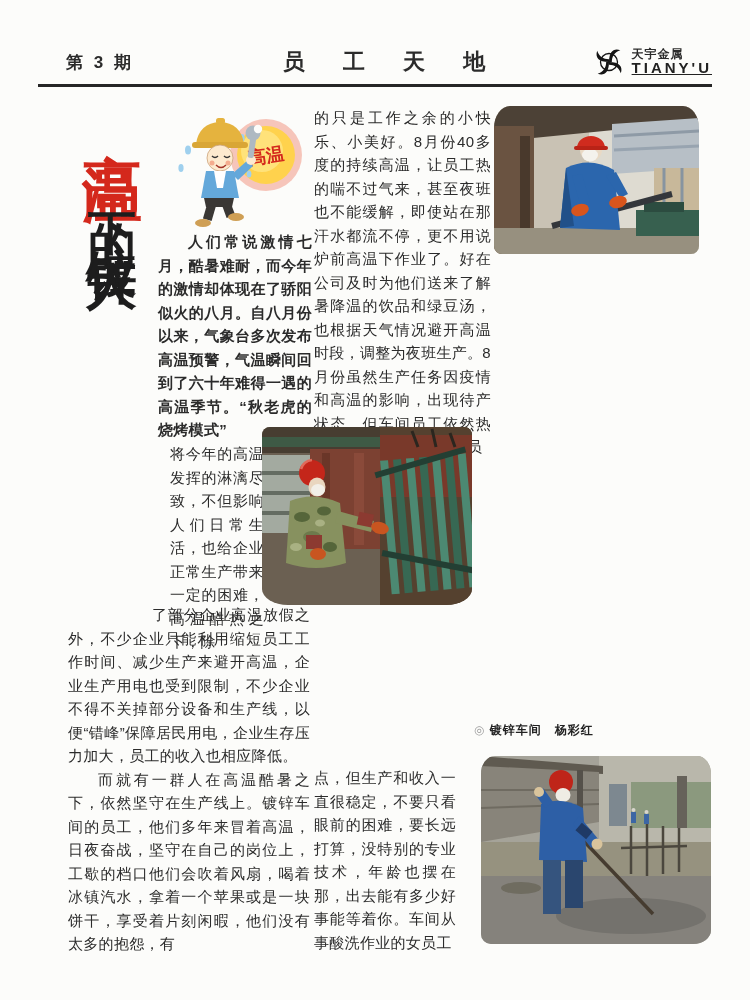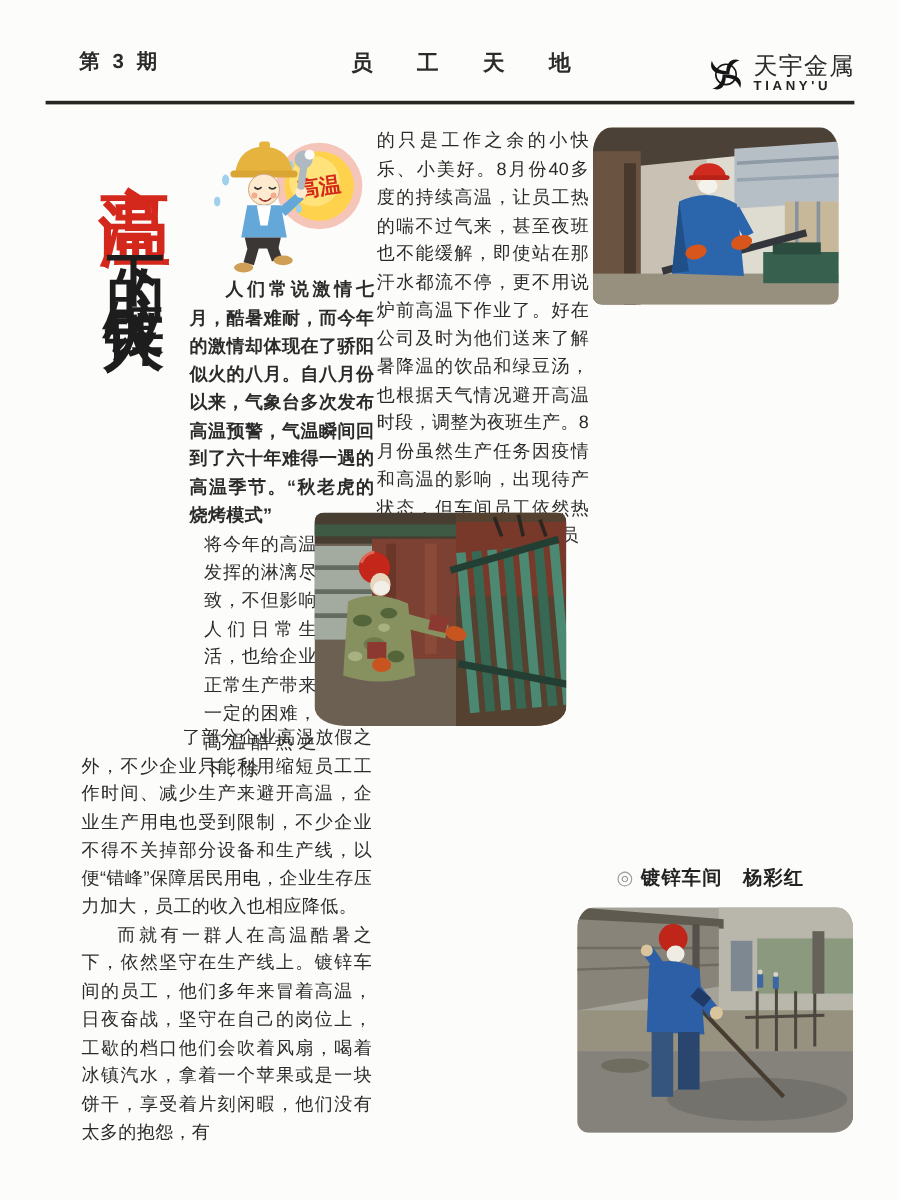--- a/index.html
+++ b/index.html
@@ -1,48 +1,48 @@
 <!DOCTYPE html>
 <html><head>
 <meta charset="utf-8">
 <style>
   html,body{margin:0;padding:0;background:#e9e9e7;}
   .page{position:relative;width:750px;height:1000px;margin:0 auto;background:#fcfcfa;
         font-family:"Liberation Sans",sans-serif;color:#2b2b2b;overflow:hidden;}
   
   .header{position:absolute;left:38px;top:40px;width:674px;height:44px;
-          border-bottom:3px solid #262626;display:flex;}
+          border-bottom:3px solid #262626;display:flex;align-items:center;}
   .issue{width:140px;font-size:17px;font-weight:bold;letter-spacing:3px;padding-left:28px;}
-  .masthead{flex:1;text-align:center;font-size:18px;font-weight:bold;letter-spacing:16px;text-indent:16px;}
+  .masthead{flex:1;text-align:center;font-size:22px;font-weight:bold;letter-spacing:16px;text-indent:16px;}
   .logo{width:150px;display:flex;align-items:center;justify-content:flex-end;gap:6px;}
   .logo-text{display:flex;flex-direction:column;line-height:1.05;}
-  .logo-cn{font-size:20px;font-weight:normal;letter-spacing:1px;}
-  .logo-en{font-size:11px;font-weight:bold;letter-spacing:3px;color:#222;}
+  .logo-cn{font-size:12px;font-weight:bold;letter-spacing:1px;}
+  .logo-en{font-size:15px;font-weight:bold;letter-spacing:3px;color:#222;text-decoration:underline;}
   
   .title-col{position:absolute;left:62px;top:104px;width:100px;display:flex;
              flex-direction:column;align-items:center;}
   .tv{writing-mode:vertical-rl;text-orientation:upright;font-weight:bold;line-height:1;}
   .t-red{font-size:60px;letter-spacing:14px;color:#d4281c;}
   .t-b1{margin-top:44px;font-size:48px;letter-spacing:8px;color:#1d1d1d;}
   .t-b2{margin-top:14px;font-size:50px;letter-spacing:8px;color:#1d1d1d;}
   
   .txt{position:absolute;font-size:15px;line-height:23.5px;text-align:justify;
        color:#2b2b2b;letter-spacing:0.3px;}
   .txt p{margin:0;}
   .indent2{text-indent:2em;}
   .indent-big{text-indent:84px;}
   .p1a{left:158px;top:230px;width:154px;font-weight:bold;}
   .p1b{left:158px;top:442px;width:94px;margin-left:12px;}
   .p2{left:68px;top:603px;width:242px;}
   .c2top{left:314px;top:106px;width:177px;}
   .c2a{left:314px;top:602px;width:177px;}
   .c2b{left:314px;top:766px;width:142px;}
   .c3{left:494px;top:270px;width:216px;}
-  .byline{position:absolute;left:474px;top:722px;width:236px;text-align:center;
-          font-size:16px;font-weight:bold;color:#222;letter-spacing:1px;}
+  .byline{position:absolute;left:474px;top:722px;width:236px;text-align:left;
+          font-size:12px;font-weight:bold;color:#222;letter-spacing:1px;}
   .byline .mark{color:#9a9a9a;font-weight:normal;}
   
   .photo{position:absolute;overflow:hidden;}
   .photo svg{display:block;}
   .photo1{left:494px;top:106px;width:205px;height:148px;border-radius:16px 16px 8px 8px/22px 22px 8px 8px;}
   .photo2{left:262px;top:427px;width:210px;height:178px;border-radius:8px 8px 26px 26px/8px 8px 16px 16px;}
   .photo3{left:481px;top:756px;width:230px;height:188px;border-radius:14px 14px 18px 10px/18px 18px 14px 10px;}
   .cartoon{position:absolute;left:166px;top:110px;width:138px;height:124px;}
 </style>
 </head>
@@ -124,20 +124,23 @@
   <div class="txt p1b">
     <p>将今年的高温发挥的淋漓尽致，不但影响人们日常生活，也给企业正常生产带来一定的困难，高温酷热之下，除</p>
   </div>
   <div class="txt p2">
     <p class="indent-big">了部分企业高温放假之外，不少企业只能利用缩短员工工作时间、减少生产来避开高温，企业生产用电也受到限制，不少企业不得不关掉部分设备和生产线，以便“错峰”保障居民用电，企业生存压力加大，员工的收入也相应降低。</p>
     <p class="indent2">而就有一群人在高温酷暑之下，依然坚守在生产线上。镀锌车间的员工，他们多年来冒着高温，日夜奋战，坚守在自己的岗位上，工歇的档口他们会吹着风扇，喝着冰镇汽水，拿着一个苹果或是一块饼干，享受着片刻闲暇，他们没有太多的抱怨，有</p>
   </div>
 
   <div class="txt c2top">
     <p>的只是工作之余的小快乐、小美好。8月份40多度的持续高温，让员工热的喘不过气来，甚至夜班也不能缓解，即使站在那汗水都流不停，更不用说炉前高温下作业了。好在公司及时为他们送来了解暑降温的饮品和绿豆汤，也根据天气情况避开高温时段，调整为夜班生产。8月份虽然生产任务因疫情和高温的影响，出现待产状态，但车间员工依然热情高涨，特别是一些老员</p>
+  </div>
+  <div class="txt c2b">
+    <p>点，但生产和收入一直很稳定，不要只看眼前的困难，要长远打算，没特别的专业技术，年龄也摆在那，出去能有多少好事能等着你。车间从事酸洗作业的女员工</p>
   </div>
 
   <div class="txt c3">
   </div>
   <div class="byline">
     <span class="mark">◎</span>
     <span>镀锌车间　杨彩红</span>
   </div>
 
   <div class="photo photo1">

